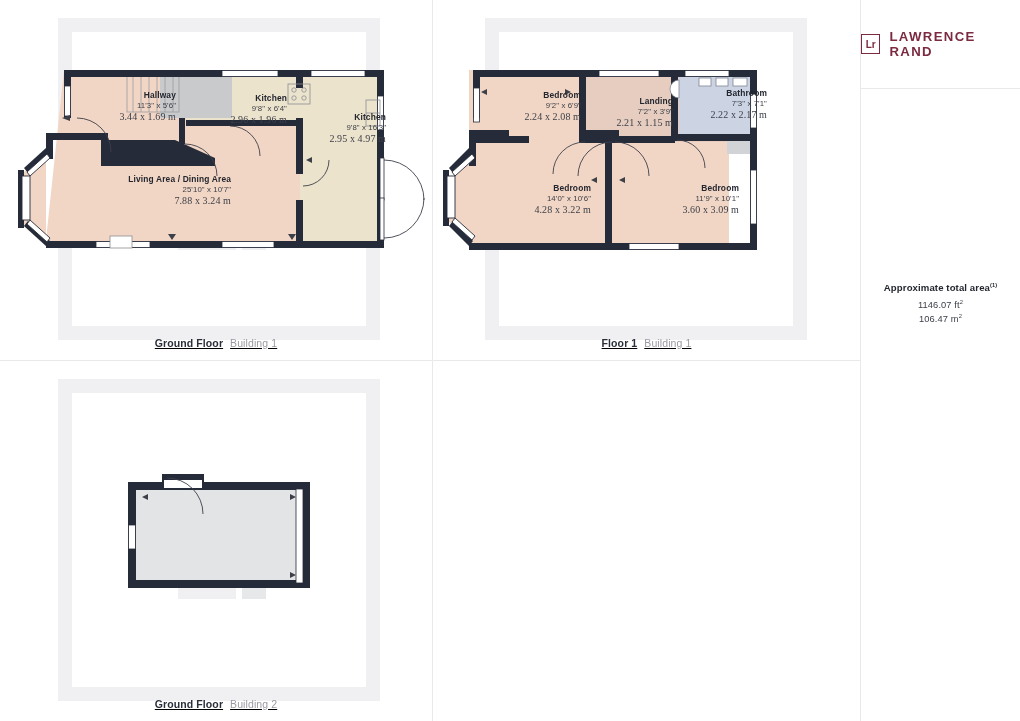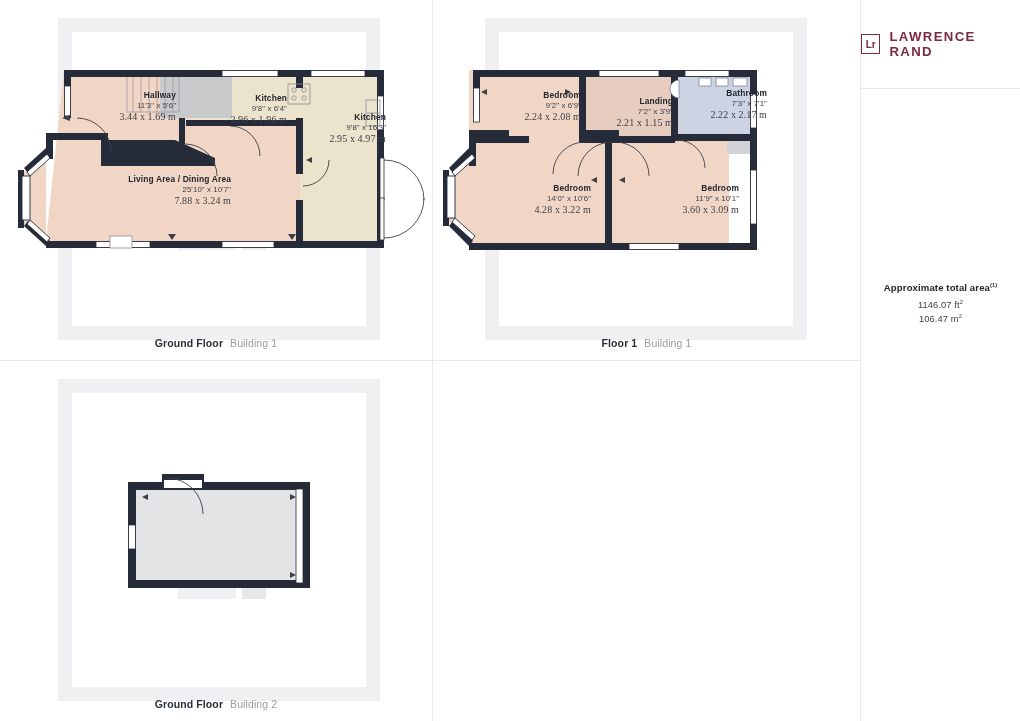--- a/index.html
+++ b/index.html
@@ -25,21 +25,21 @@
   .hdiv{position:absolute;left:0;width:860px;height:1px;background:#e9e9ec;}
 
   
   .canvas{position:absolute;left:0;top:0;right:0;bottom:0;}
   svg.plan{position:absolute;left:0;top:0;}
 
   
   .caption{
     position:absolute;left:0;right:0;bottom:10px;
     text-align:center;font-size:10.5px;line-height:14px;
-    letter-spacing:.1px;white-space:nowrap;
+    letter-spacing:.1px;white-space:nowrap;text-decoration:underline;
   }
   .caption .fl{color:#2b2f3a;font-weight:bold;}
   .caption .bl{color:#9a9aa2;font-weight:normal;margin-left:7px;}
 
   
   .room{position:absolute;text-align:right;white-space:nowrap;pointer-events:none;}
   .room .nm{font-size:8.4px;font-weight:bold;color:#23262f;letter-spacing:.15px;line-height:11px;}
   .room .d1{font-size:7.8px;color:#3d4049;line-height:10.5px;letter-spacing:.1px;}
   .room .d2{font-size:10px;color:#3d4049;line-height:10.5px;letter-spacing:.1px;font-family:Liberation Serif, serif;}
 

